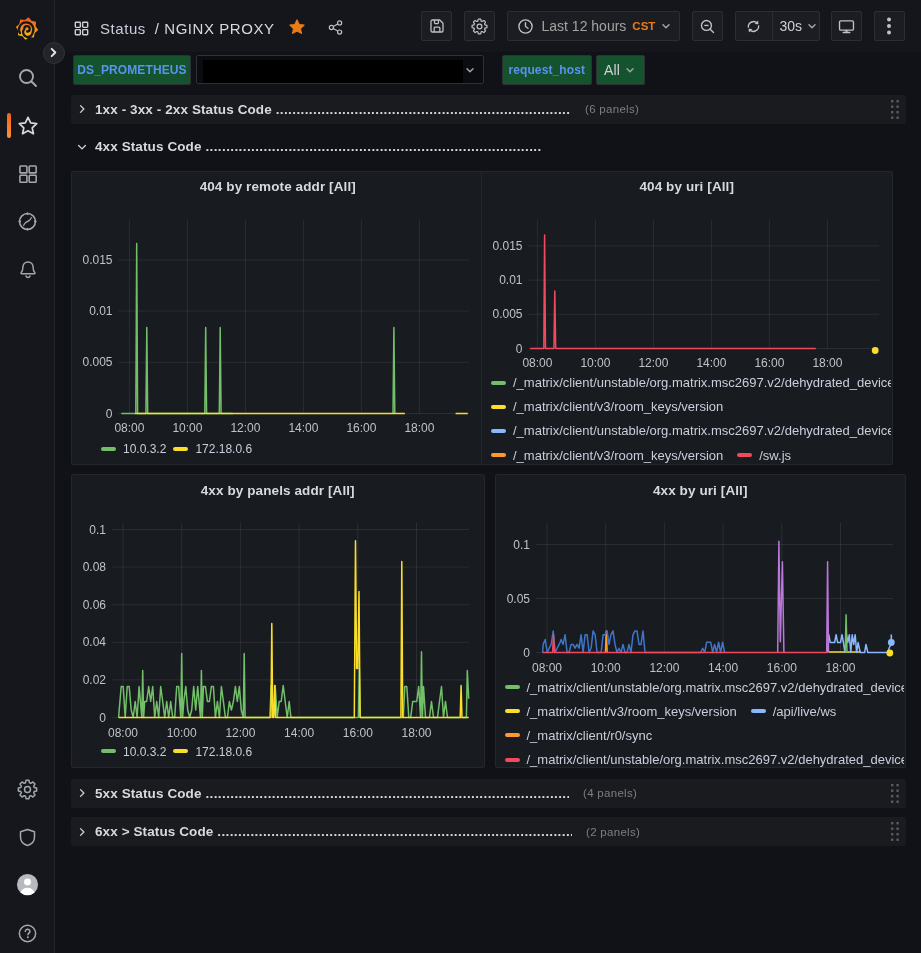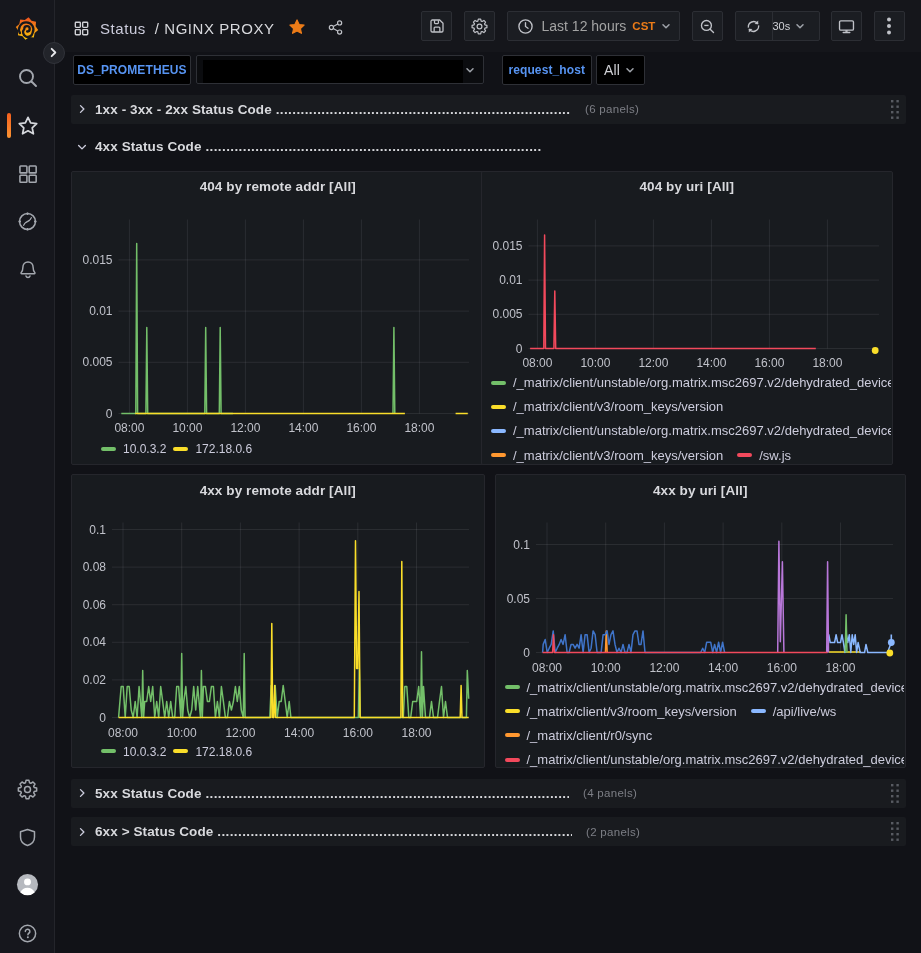--- a/index.html
+++ b/index.html
@@ -18,21 +18,21 @@
   border:1px solid #25262c; border-radius:2px; overflow:hidden; }
 .ptitle { position:absolute; top:7.5px; left:0; right:0; text-align:center; font-size:13.5px;
   font-weight:bold; color:#d8d9dd; letter-spacing:0.1px; }
 .dash { display:inline-block; width:15px; height:4px; border-radius:2px; vertical-align:middle;
   margin-right:7px; position:relative; top:-1px; }
 .leg1 { position:absolute; left:15px; font-size:12px; color:#ccccdc; white-space:nowrap; }
 .legm { position:absolute; left:9px; right:1px; font-size:13px; color:#ccccdc; overflow:hidden; }
 .lrow { height:24.2px; white-space:nowrap; overflow:hidden; }
 .navbtn { position:absolute; height:30px; top:11px; border:1px solid #2c2e34; border-radius:2px;
   background:#1b1d22; display:flex; align-items:center; justify-content:center; }
-.vlabel { position:absolute; top:55px; height:30px; background:#000000; border:1px solid #2e3036;
+.vlabel { position:absolute; top:55px; height:30px; background:#14532d; border:1px solid #2e3036;
   border-radius:2px; display:flex; align-items:center; justify-content:center;
   color:#5794f2; font-weight:bold; font-size:12px; letter-spacing:0.1px; }
 </style></head>
 <body>
 <div id="root">
 <div id="header"></div>
 
 <div style="position:absolute;left:73px;top:17px;display:flex;align-items:center;z-index:2">
   <svg width="17" height="17" viewBox="0 0 22 22">
         <rect x="3" y="3" width="6.5" height="6.5" rx="1" fill="none" stroke="#d0d1d6" stroke-width="1.8"></rect>
@@ -89,21 +89,21 @@
     </div>
 <div class="navbtn" style="left:734.5px;width:85px;justify-content:flex-start">
   <span style="width:37px;display:flex;justify-content:center;border-right:1px solid #2c2e34;height:100%;align-items:center">
         <svg width="17" height="17" viewBox="0 0 24 24">
           <path d="M4.8 13.5a7.4 7.4 0 0113.4-5.2" fill="none" stroke="#c0c2c8" stroke-width="1.9"></path>
           <path d="M18.6 3.6l.1 5.2-5.2-.4z" fill="#c0c2c8"></path>
           <path d="M19.2 10.5a7.4 7.4 0 01-13.4 5.2" fill="none" stroke="#c0c2c8" stroke-width="1.9"></path>
           <path d="M5.4 20.4l-.1-5.2 5.2.4z" fill="#c0c2c8"></path>
         </svg>
       </span>
-  <span style="font-size:11px;color:#d0d1d6">30s</span>
+  <span style="margin-left:7px;font-size:14px;color:#d0d1d6">30s</span>
   <span style="margin-left:4px;display:flex">
         <svg width="12" height="12" viewBox="0 0 14 14">
           <path d="M3.5 5.5L7 9l3.5-3.5" fill="none" stroke="#9da1a8" stroke-width="1.8" stroke-linecap="round" stroke-linejoin="round"></path>
         </svg>
       </span>
 </div>
 <div class="navbtn" style="left:831px;width:31px">
       <svg width="19" height="19" viewBox="0 0 24 24">
         <rect x="3.2" y="4.8" width="17.6" height="11.8" rx="1.6" fill="none" stroke="#c0c2c8" stroke-width="1.7"></rect>
         <rect x="10.6" y="16.6" width="2.8" height="2.2" fill="#c0c2c8"></rect>
@@ -251,21 +251,21 @@
           </svg>
         </div>
 <div class="legm" style="top:203.5px">
 <div class="lrow"><span class="dash" style="background:#73bf69"></span>/_matrix/client/unstable/org.matrix.msc2697.v2/dehydrated_device</div>
 <div class="lrow"><span class="dash" style="background:#fade2a"></span>/_matrix/client/v3/room_keys/version</div>
 <div class="lrow"><span class="dash" style="background:#8ab8ff"></span>/_matrix/client/unstable/org.matrix.msc2697.v2/dehydrated_device</div>
 <div class="lrow"><span class="dash" style="background:#ff9830"></span>/_matrix/client/v3/room_keys/version<span style="margin-left:14px"><span class="dash" style="background:#f2495c"></span>/sw.js</span></div>
 </div>
 </div>
       <div class="panel" style="left:16px;top:384px;width:413.5px">
-<div class="ptitle">4xx by remote addr [All]</div>
+<div class="ptitle">4xx by panels addr [All]</div>
 <div style="position:absolute;left:0;top:0;right:0;bottom:0">
           <svg width="414" height="294" style="position:absolute;left:0;top:0">
             <line x1="40.0" y1="242.5" x2="397.0" y2="242.5" stroke="rgba(204,204,220,0.10)" stroke-width="1"></line>
             <text x="34.0" y="246.5" text-anchor="end" font-size="12" fill="#c0c2ca">0</text>
             <line x1="40.0" y1="204.9" x2="397.0" y2="204.9" stroke="rgba(204,204,220,0.10)" stroke-width="1"></line>
             <text x="34.0" y="208.9" text-anchor="end" font-size="12" fill="#c0c2ca">0.02</text>
             <line x1="40.0" y1="167.3" x2="397.0" y2="167.3" stroke="rgba(204,204,220,0.10)" stroke-width="1"></line>
             <text x="34.0" y="171.3" text-anchor="end" font-size="12" fill="#c0c2ca">0.04</text>
             <line x1="40.0" y1="129.7" x2="397.0" y2="129.7" stroke="rgba(204,204,220,0.10)" stroke-width="1"></line>
             <text x="34.0" y="133.7" text-anchor="end" font-size="12" fill="#c0c2ca">0.06</text>

